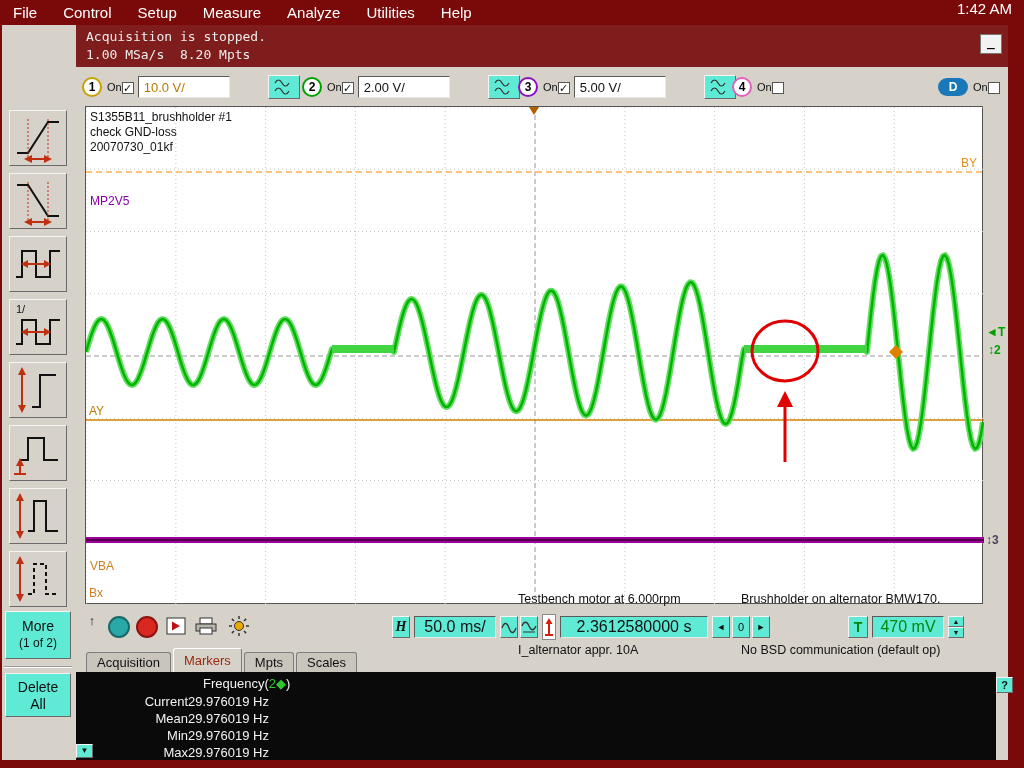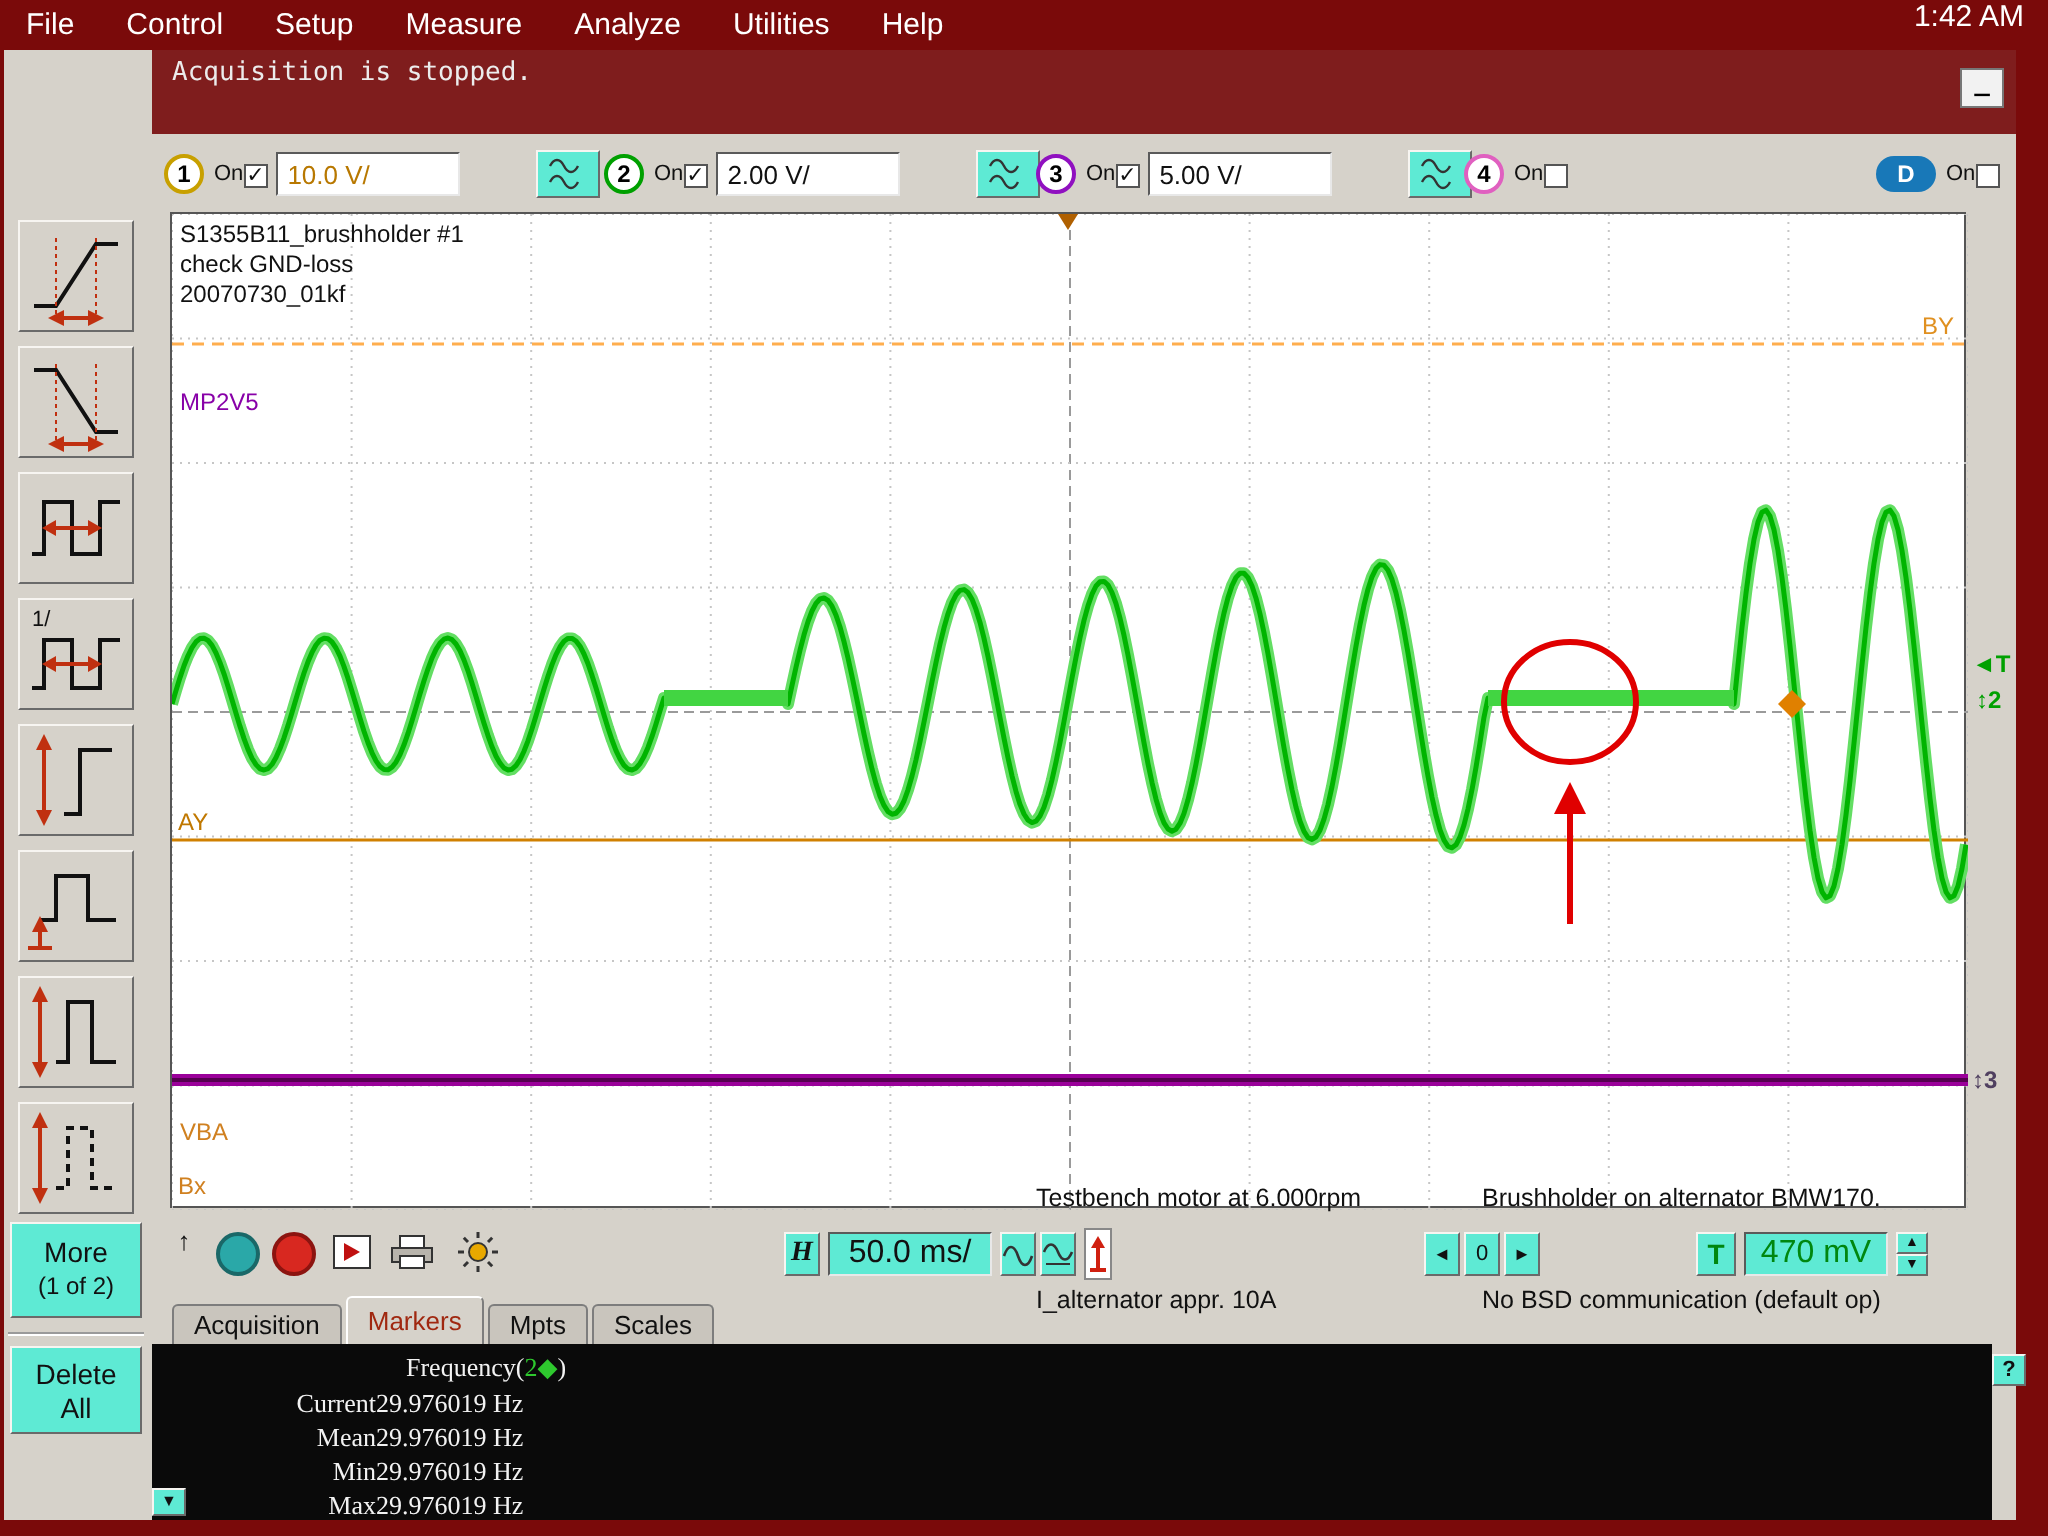--- a/index.html
+++ b/index.html
@@ -59,21 +59,21 @@
   .circle-btn{width:22px;height:22px;border-radius:50%}
   .hbtn{display:flex;align-items:center;justify-content:center;font-size:11px}
   .field{background:#5eead4;border:1px solid #5a5a5a;border-right-color:#e8e8e8;border-bottom-color:#e8e8e8;display:flex;align-items:center;justify-content:center;font-size:16px}
 
   
   .tabs{position:absolute;left:74px;top:623px;width:932px;height:24px;display:flex;align-items:flex-end;padding-left:10px}
   .tab{height:20px;padding:2px 10px 0 10px;font-size:13px;background:#C9C5BD;border:1px solid #7d7d7d;border-bottom:none;border-radius:3px 3px 0 0;margin-right:2px;color:#111}
   .tab.active{height:24px;padding-top:4px;background:#D6D2CA;color:#A02810;border-top:1px solid #fff;border-left:1px solid #fff}
 
   
-  .measpanel{position:absolute;left:74px;top:647px;width:920px;height:88px;background:#0A0A0A;color:#F2F2F2;font-family:Liberation Serif, serif;font-size:13px}
+  .measpanel{position:absolute;left:74px;top:647px;width:920px;height:88px;background:#0A0A0A;color:#F2F2F2;font-family:Liberation Sans, sans-serif;font-size:13px}
   .meas-header{position:absolute;left:127px;top:4px;white-space:pre}
   .meas-green{color:#2EC82E}
   .meas-row{position:absolute;left:40px;white-space:pre}
   .mlabel{display:inline-block;width:72px;text-align:right}
   .mvalue{margin-left:0}
   .help-btn{position:absolute;left:994px;top:652px;width:17px;height:16px;font-size:11px;text-align:center;line-height:14px;font-weight:bold}
   .scrollv-btn{position:absolute;left:74px;top:719px;width:17px;height:14px;font-size:8px;text-align:center;line-height:12px;z-index:3}
 </style>
 </head>
 <body>
@@ -88,20 +88,21 @@
       <span class="menu-item">Utilities</span>
       <span class="menu-item">Help</span>
     </div>
   <span class="clock">1:42 AM</span>
 </div>
 
 <div class="panel">
 
   <div class="statusbar">
     <div class="status-line">Acquisition is stopped.</div>
+    <div class="status-line">1.00 MSa/s  8.20 Mpts</div>
     <div class="min-btn">_</div>
   </div>
 
   <div class="channelbar">
       <div class="chgroup" style="left: 6px;">
         <span class="badge" style="border-color: rgb(200, 160, 0);">1</span>
         <span class="onbox">
           <span>On</span>
           <span class="checkbox checked"></span>
         </span>
@@ -339,20 +340,21 @@
           <line x1="2" y1="12" x2="14" y2="12" stroke="#333"></line>
         </svg>
     </div>
     <div class="abs hbtn" style="left:466px;top:4px;width:14px;height:26px;background:#fff;border:1px solid #888">
       <svg width="12" height="22">
           <line x1="6" y1="18" x2="6" y2="6" stroke="#D02010" stroke-width="2"></line>
           <path d="M6,2 L2.5,8 L9.5,8 Z" fill="#D02010"></path>
           <line x1="2" y1="19" x2="10" y2="19" stroke="#D02010" stroke-width="2"></line>
         </svg>
     </div>
+    <div class="abs field" style="left:484px;top:6px;width:148px;height:22px">2.3612580000 s</div>
     <div class="abs hbtn raised" style="left:636px;top:6px;width:18px;height:22px;font-size:9px">◄</div>
     <div class="abs hbtn raised" style="left:656px;top:6px;width:18px;height:22px">0</div>
     <div class="abs hbtn raised" style="left:676px;top:6px;width:18px;height:22px;font-size:9px">►</div>
     <div class="abs hbtn raised" style="left:772px;top:6px;width:20px;height:22px;color:#00870f;font-weight:bold;font-size:14px">T</div>
     <div class="abs field" style="left:796px;top:6px;width:72px;height:22px;color:#00870f">470 mV</div>
     <div class="abs hbtn raised" style="left:872px;top:6px;width:16px;height:11px;font-size:7px">▲</div>
     <div class="abs hbtn raised" style="left:872px;top:17px;width:16px;height:11px;font-size:7px">▼</div>
   </div>
 
   <div class="tabs">

